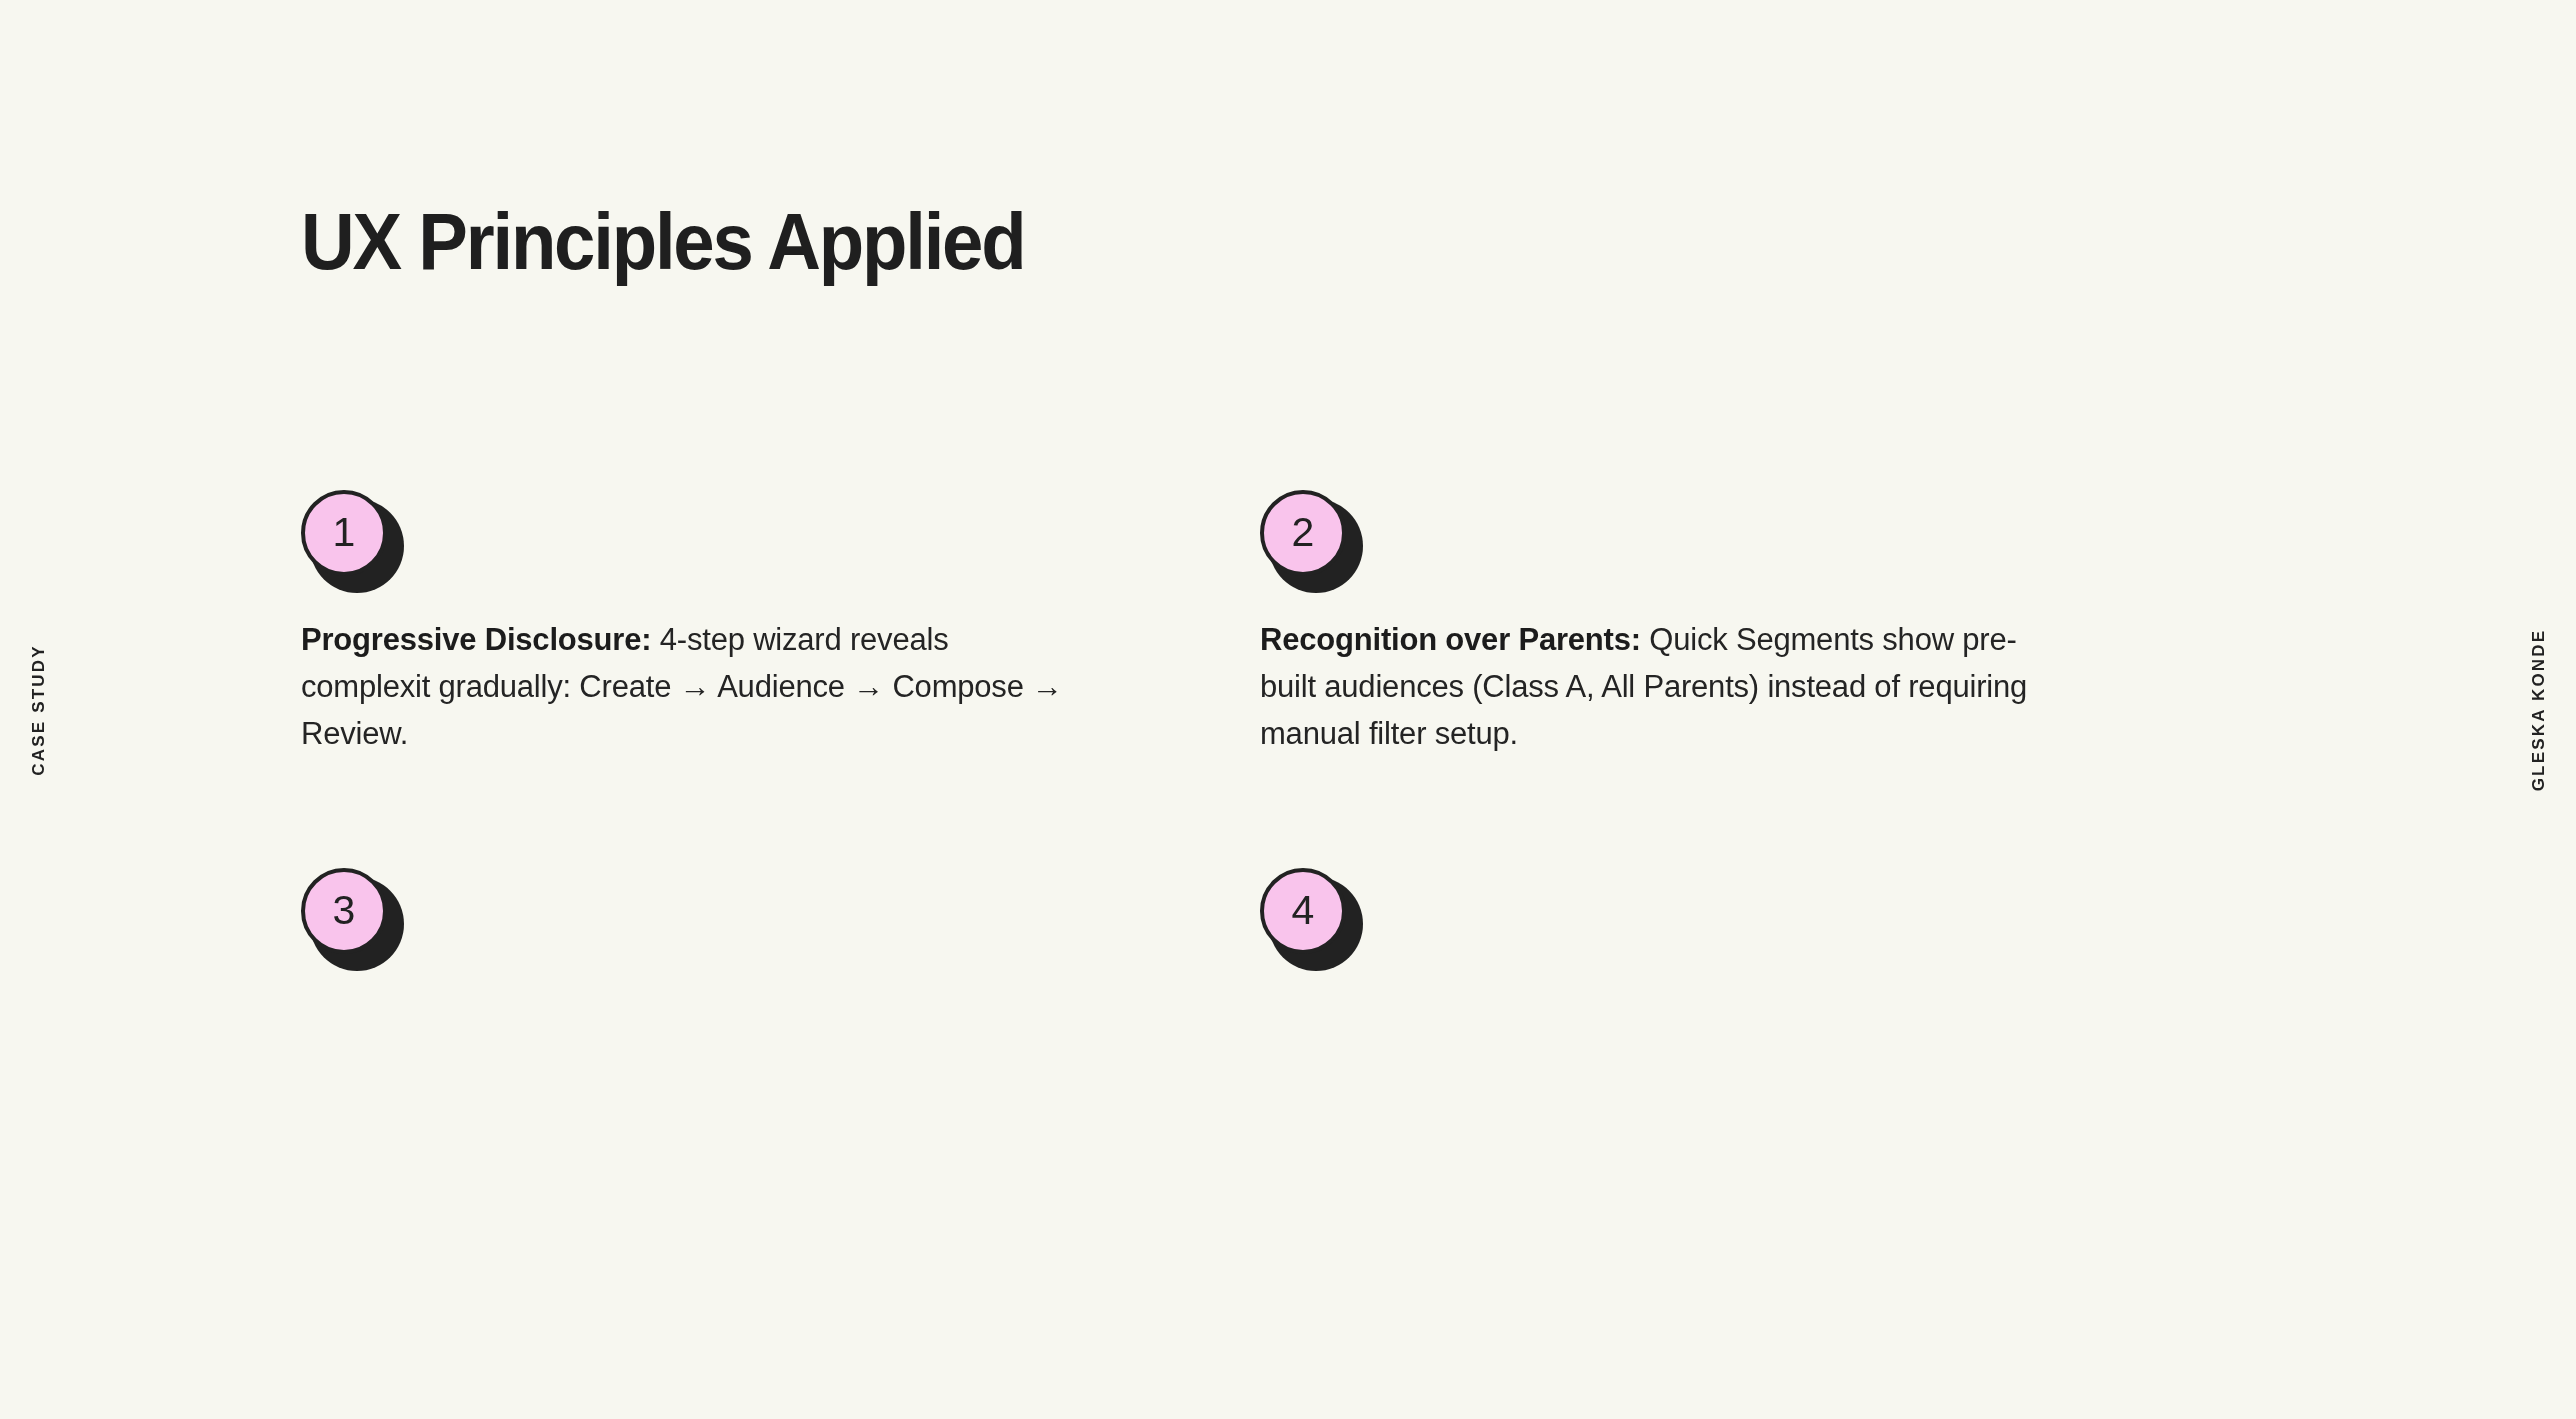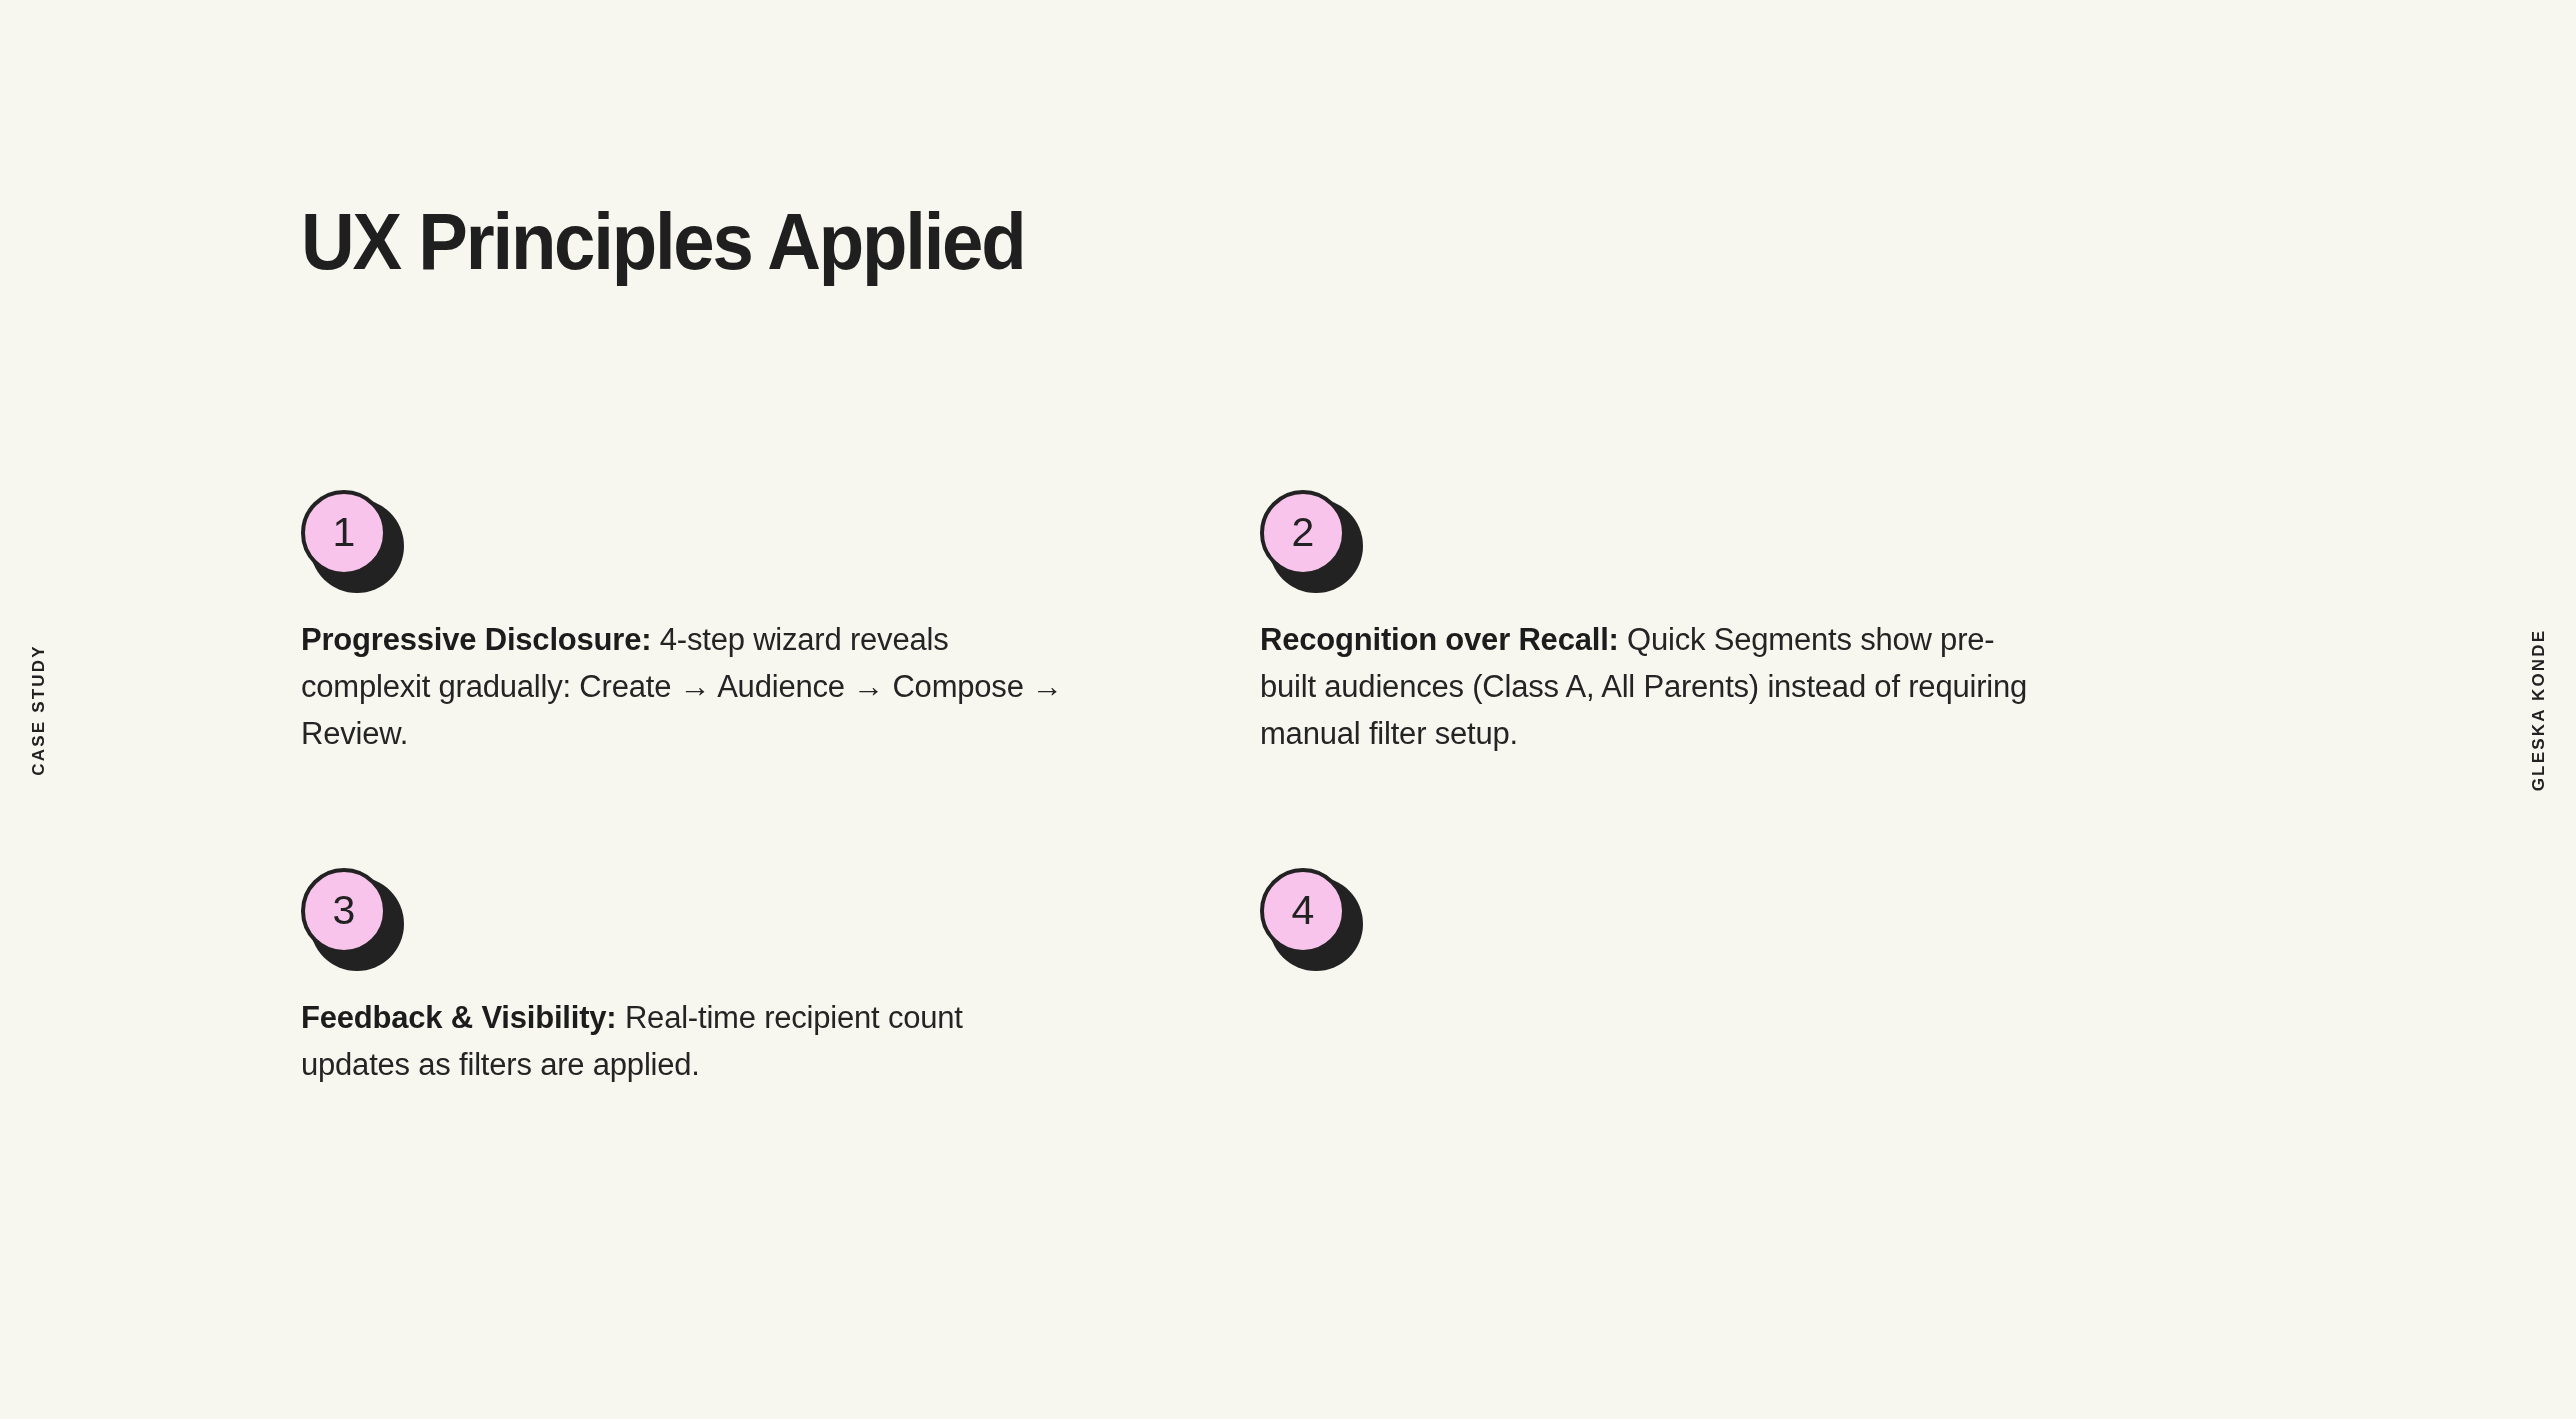--- a/index.html
+++ b/index.html
@@ -170,34 +170,31 @@
     </div>
 
     <div class="principle">
       <div class="badge-wrap">
         <div class="badge-shadow"></div>
         <div class="badge">
           <span class="badge-number">2</span>
         </div>
       </div>
       <p class="principle-text">
-        <span class="lead">Recognition over Recall:</span><span> Quick Segments show pre-built audiences (Class A, All Parents) instead of requiring manual filter setup.</span>
+        <span class="lead">Recognition over Parents:</span><span> Quick Segments show pre-built audiences (Class A, All Parents) instead of requiring manual filter setup.</span>
       </p>
     </div>
 
     <div class="principle">
       <div class="badge-wrap">
         <div class="badge-shadow"></div>
         <div class="badge">
           <span class="badge-number">3</span>
         </div>
       </div>
-      <p class="principle-text">
-        <span class="lead">Feedback &amp; Visibility:</span><span> Real-time recipient count updates as filters are applied.</span>
-      </p>
     </div>
 
     <div class="principle">
       <div class="badge-wrap">
         <div class="badge-shadow"></div>
         <div class="badge">
           <span class="badge-number">4</span>
         </div>
       </div>
     </div>

